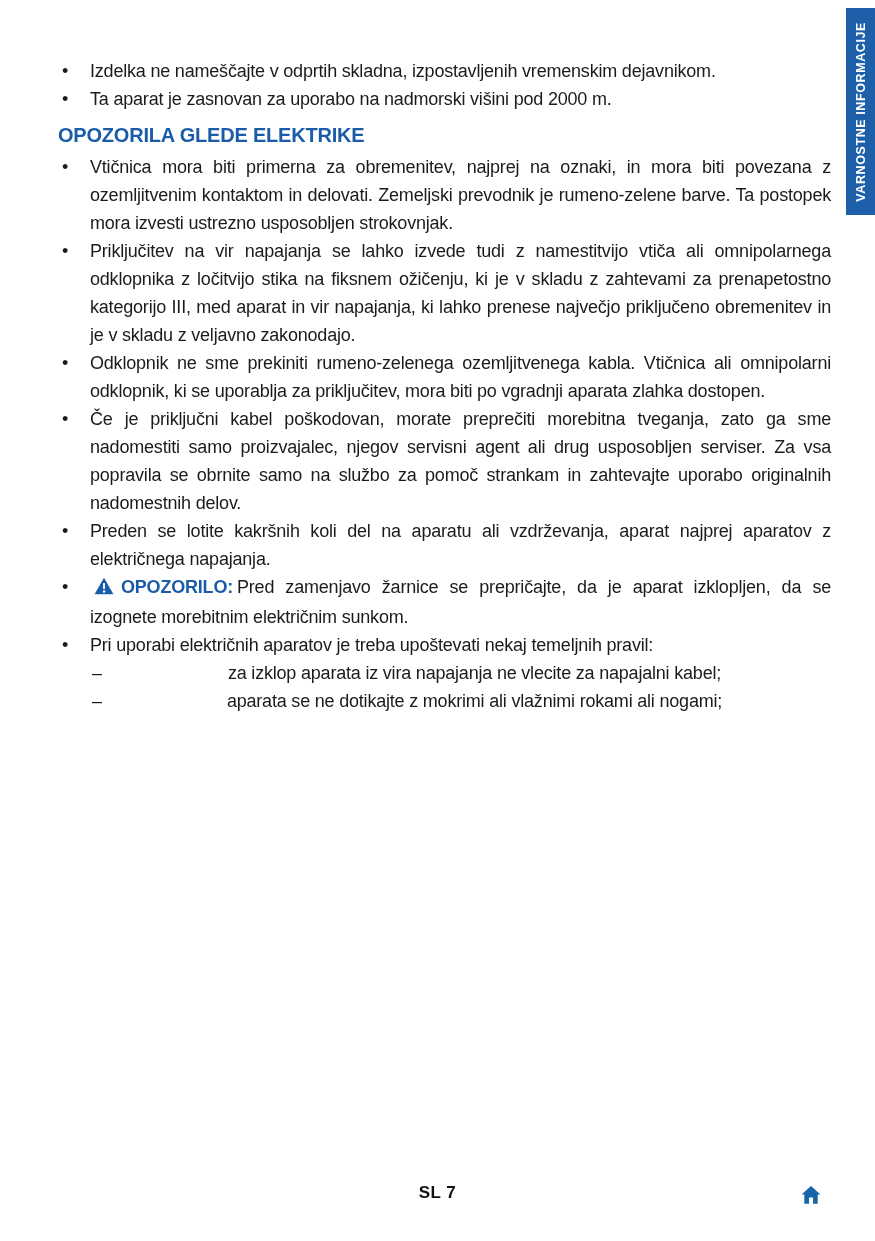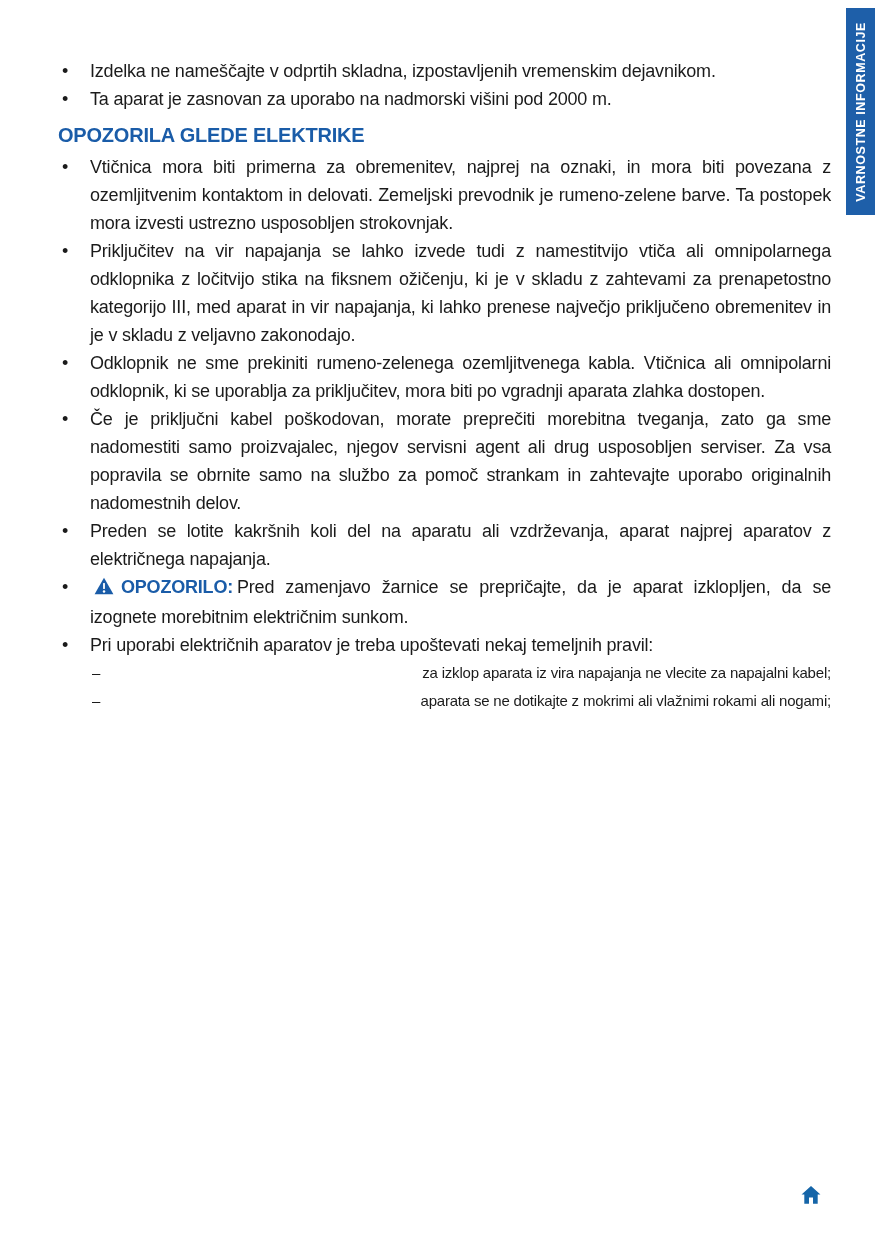--- a/index.html
+++ b/index.html
@@ -78,24 +78,24 @@
     color:var(--accent);
     font-weight:bold;
     margin-right:4px;
     margin-top:12px;
   }
   
   ul.sub-list{list-style:none;}
   ul.sub-list > li{
     position:relative;
     padding-left:28px;
-    font-size:15px;
+    font-size:18px;
     line-height:28px;
     letter-spacing:-0.2px;
-    text-align:right;
+    text-align:center;
   }
   ul.sub-list > li::before{
     content:"\2013";
     position:absolute;
     left:2px;top:0;
   }
 
   
   .footer-page-label{
     position:absolute;
@@ -142,20 +142,21 @@
               <rect x="10.9" y="7" width="2.2" height="7" fill="#fff"></rect>
               <circle cx="12" cy="17" r="1.5" fill="#fff"></circle>
             </svg></span><span class="warn-label">OPOZORILO:</span>Pred zamenjavo žarnice se prepričajte, da je aparat izklopljen, da se izognete morebitnim električnim sunkom.</li>
         <li>Pri uporabi električnih aparatov je treba upoštevati nekaj temeljnih pravil:<ul class="sub-list">
             <li>za izklop aparata iz vira napajanja ne vlecite za napajalni kabel;</li>
             <li>aparata se ne dotikajte z mokrimi ali vlažnimi rokami ali nogami;</li>
           </ul></li>
       </ul>
   </main>
 
+  <div class="footer-page-label">SL 7</div>
 
   <div class="home-button">
     <svg viewBox="0 0 24 24" aria-hidden="true">
       <path d="M12 2.2 L22.3 11.4 H19.3 V21.5 H14.2 V14.8 H9.8 V21.5 H4.7 V11.4 H1.7 Z" fill="#1565a8"></path>
     </svg>
   </div>
 
 </div>
 
 </body></html>

